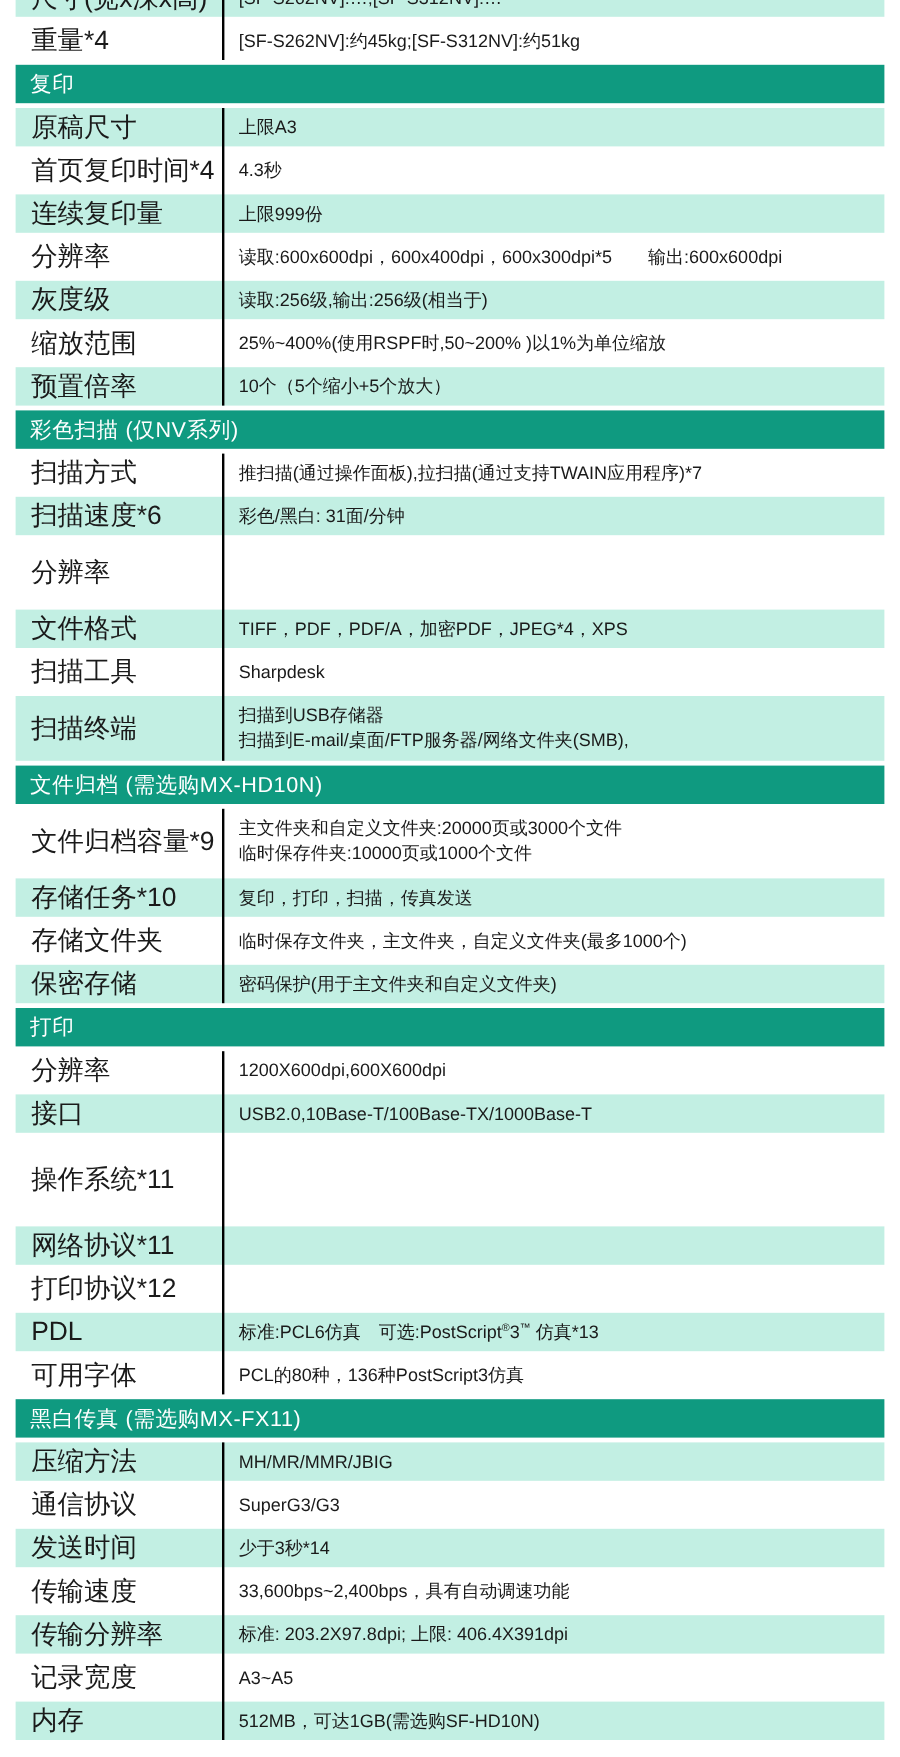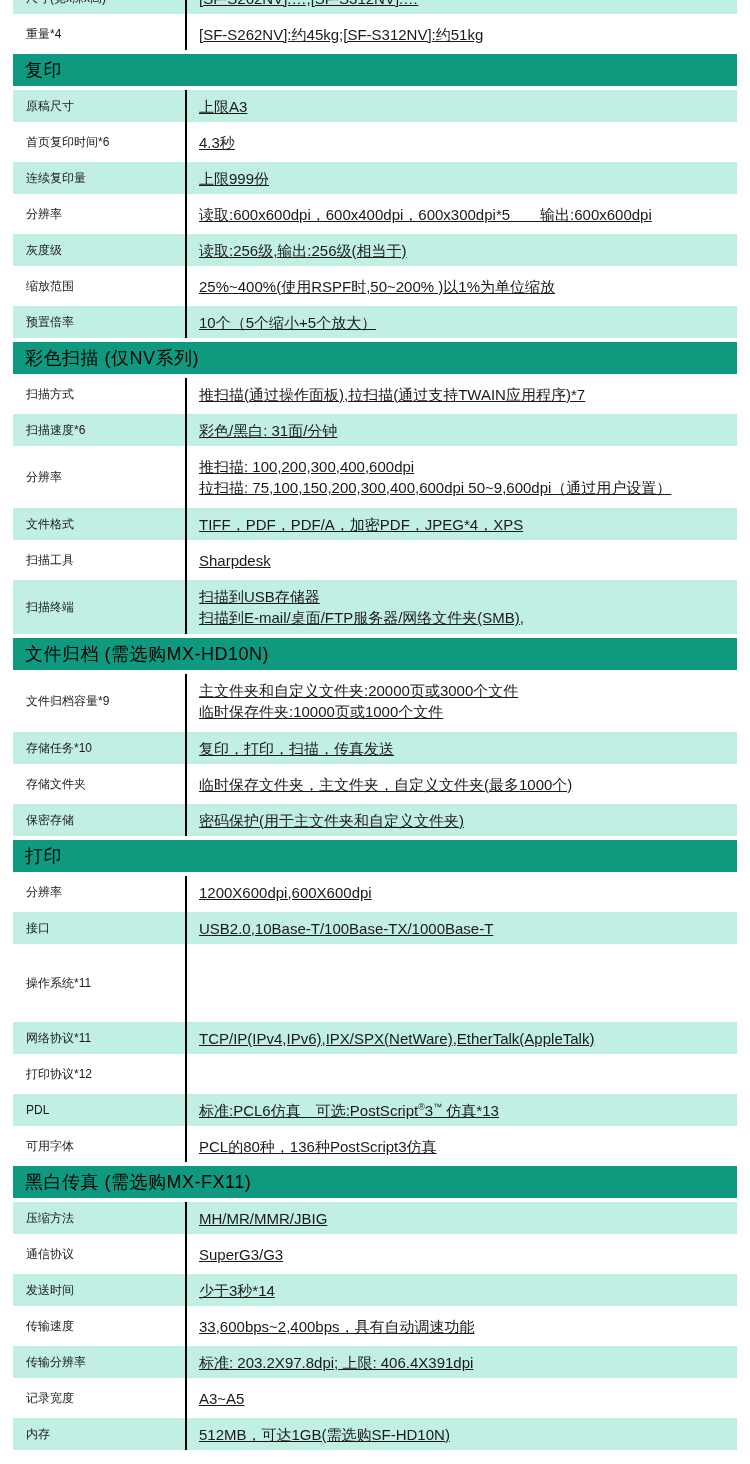--- a/index.html
+++ b/index.html
@@ -5,37 +5,37 @@
   html,body{margin:0;padding:0;}
   body{
     width:750px;height:1464px;overflow:hidden;background:#ffffff;
     font-family:"Liberation Sans","DejaVu Sans",sans-serif;
     color:#1a1a1a;
   }
   .spec-table{margin:0 13px;width:724px;}
   
   .sec-header{
     height:32px;line-height:32px;margin-bottom:4px;
-    background:#0f9a80;color:#000000;
+    background:#0f9a80;color:#ffffff;
     font-size:18px;padding-left:12px;letter-spacing:.5px;
   }
   
   .grp{position:relative;margin-bottom:4px;}
   .vline{position:absolute;left:172px;top:0;bottom:0;width:2px;background:#000;z-index:5;}
   .row{display:flex;align-items:center;min-height:32px;margin-bottom:4px;background:#ffffff;}
   .row:last-child{margin-bottom:0;}
   .row.tint{background:#c2efe3;}
   .row.h2{min-height:54px;}
   .row.h3{min-height:70px;}
   .lbl{
     flex:0 0 172px;box-sizing:border-box;padding-left:13px;
-    font-size:12px;
+    font-size:22px;
   }
   .val{flex:1;box-sizing:border-box;padding:4px 8px 4px 14px;font-size:15px;}
-  .line{line-height:21px;text-decoration:underline;}
+  .line{line-height:21px;}
   sup{font-size:9px;line-height:0;}
   
   .row.clip{height:14px;min-height:14px;overflow:hidden;position:relative;display:block;}
   .row.clip .row-inner{position:absolute;top:-17px;left:0;right:0;display:flex;align-items:center;min-height:31px;}
 </style>
 </head>
 <body>
 
 <div class="spec-table">
 
@@ -60,21 +60,21 @@
   <div class="sec-header">复印</div>
   <div class="grp">
     <div class="vline"></div>
     <div class="row tint">
       <div class="lbl">原稿尺寸</div>
       <div class="val">
           <div class="line">上限A3</div>
         </div>
     </div>
     <div class="row">
-      <div class="lbl">首页复印时间*6</div>
+      <div class="lbl">首页复印时间*4</div>
       <div class="val">
           <div class="line">4.3秒</div>
         </div>
     </div>
     <div class="row tint">
       <div class="lbl">连续复印量</div>
       <div class="val">
           <div class="line">上限999份</div>
         </div>
     </div>
@@ -114,24 +114,20 @@
         </div>
     </div>
     <div class="row tint">
       <div class="lbl">扫描速度*6</div>
       <div class="val">
           <div class="line">彩色/黑白: 31面/分钟</div>
         </div>
     </div>
     <div class="row h2">
       <div class="lbl">分辨率</div>
-      <div class="val">
-        <div class="line">推扫描: 100,200,300,400,600dpi</div>
-        <div class="line">拉扫描: 75,100,150,200,300,400,600dpi  50~9,600dpi（通过用户设置）</div>
-      </div>
     </div>
     <div class="row tint">
       <div class="lbl">文件格式</div>
       <div class="val">
           <div class="line">TIFF，PDF，PDF/A，加密PDF，JPEG*4，XPS</div>
         </div>
     </div>
     <div class="row">
       <div class="lbl">扫描工具</div>
       <div class="val">
@@ -190,23 +186,20 @@
       <div class="lbl">接口</div>
       <div class="val">
           <div class="line">USB2.0,10Base-T/100Base-TX/1000Base-T</div>
         </div>
     </div>
     <div class="row h3">
       <div class="lbl">操作系统*11</div>
     </div>
     <div class="row tint">
       <div class="lbl">网络协议*11</div>
-      <div class="val">
-          <div class="line">TCP/IP(IPv4,IPv6),IPX/SPX(NetWare),EtherTalk(AppleTalk)</div>
-        </div>
     </div>
     <div class="row">
       <div class="lbl">打印协议*12</div>
     </div>
     <div class="row tint">
       <div class="lbl">PDL</div>
       <div class="val">
         <div class="line"><span>标准:PCL6仿真　可选:PostScript</span><sup>®</sup><span>3</span><sup>™</sup><span> 仿真*13</span></div>
       </div>
     </div>

